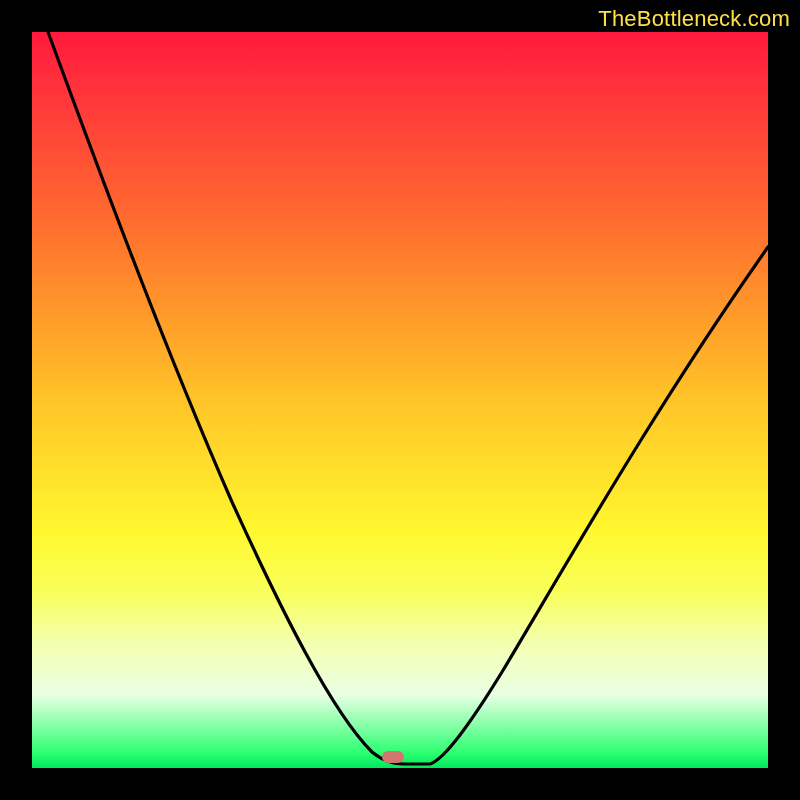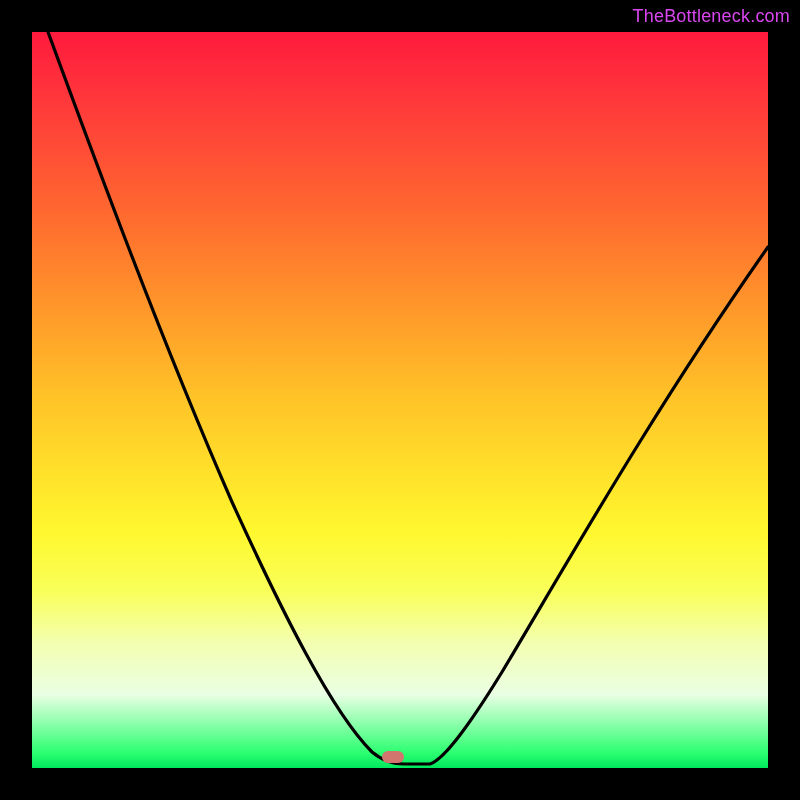--- a/index.html
+++ b/index.html
@@ -52,22 +52,22 @@
     width: 22px;
     height: 12px;
     border-radius: 6px;
     background: #d2756e;
   }
   .watermark {
     position: absolute;
     top: 6px;
     right: 10px;
     font-family: Arial, Helvetica, sans-serif;
-    font-size: 18px;
-    color: #d946ef;
+    font-size: 22px;
+    color: #fde047;
     z-index: 5;
     letter-spacing: 0.2px;
   }
 </style>
 </head>
 <body>
 
 <div class="frame">
 
   <div class="watermark">TheBottleneck.com</div>

